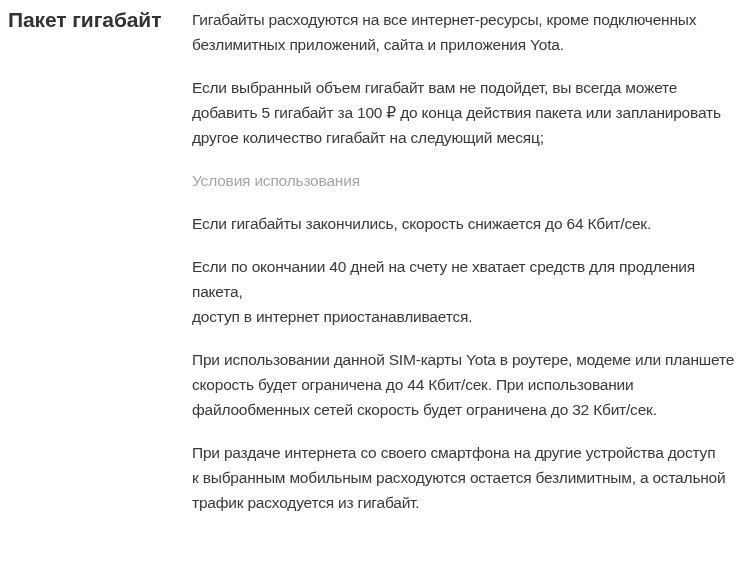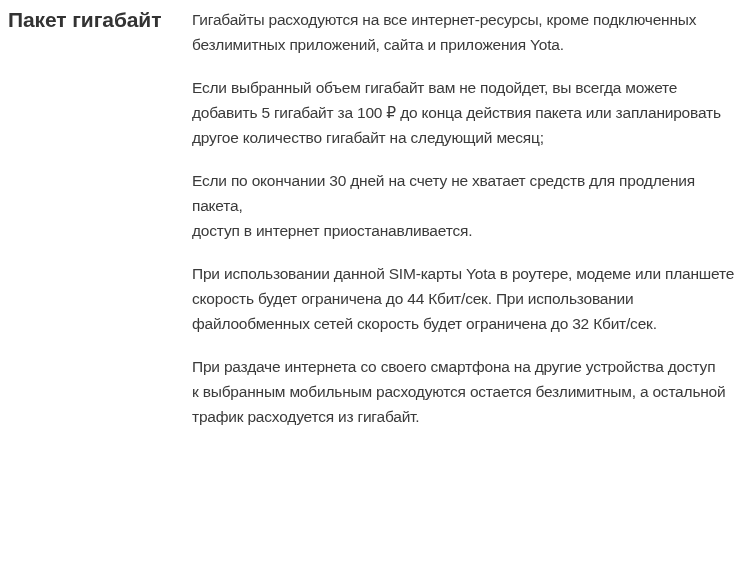--- a/index.html
+++ b/index.html
@@ -52,21 +52,23 @@
 <div class="tariff-row">
   <div class="label-col">
     <div class="label">Пакет гигабайт</div>
   </div>
   <div class="content-col">
     <p>Гигабайты расходуются на все интернет-ресурсы, кроме подключенных
 безлимитных приложений, сайта и приложения Yota.</p>
     <p>Если выбранный объем гигабайт вам не подойдет, вы всегда можете
 добавить 5 гигабайт за 100 ₽ до конца действия пакета или запланировать
 другое количество гигабайт на следующий месяц;</p>
-    <p>Если по окончании 30 дней на счету не хватает средств для продления пакета,
+    <p class="subtitle">Условия использования</p>
+    <p>Если гигабайты закончились, скорость снижается до 64 Кбит/сек.</p>
+    <p>Если по окончании 40 дней на счету не хватает средств для продления пакета,
 доступ в интернет приостанавливается.</p>
     <p>При использовании данной SIM-карты Yota в роутере, модеме или планшете
 скорость будет ограничена до 44 Кбит/сек. При использовании
 файлообменных сетей скорость будет ограничена до 32 Кбит/сек.</p>
     <p>При раздаче интернета со своего смартфона на другие устройства доступ
 к выбранным мобильным расходуются остается безлимитным, а остальной
 трафик расходуется из гигабайт.</p>
   </div>
 </div>
 

